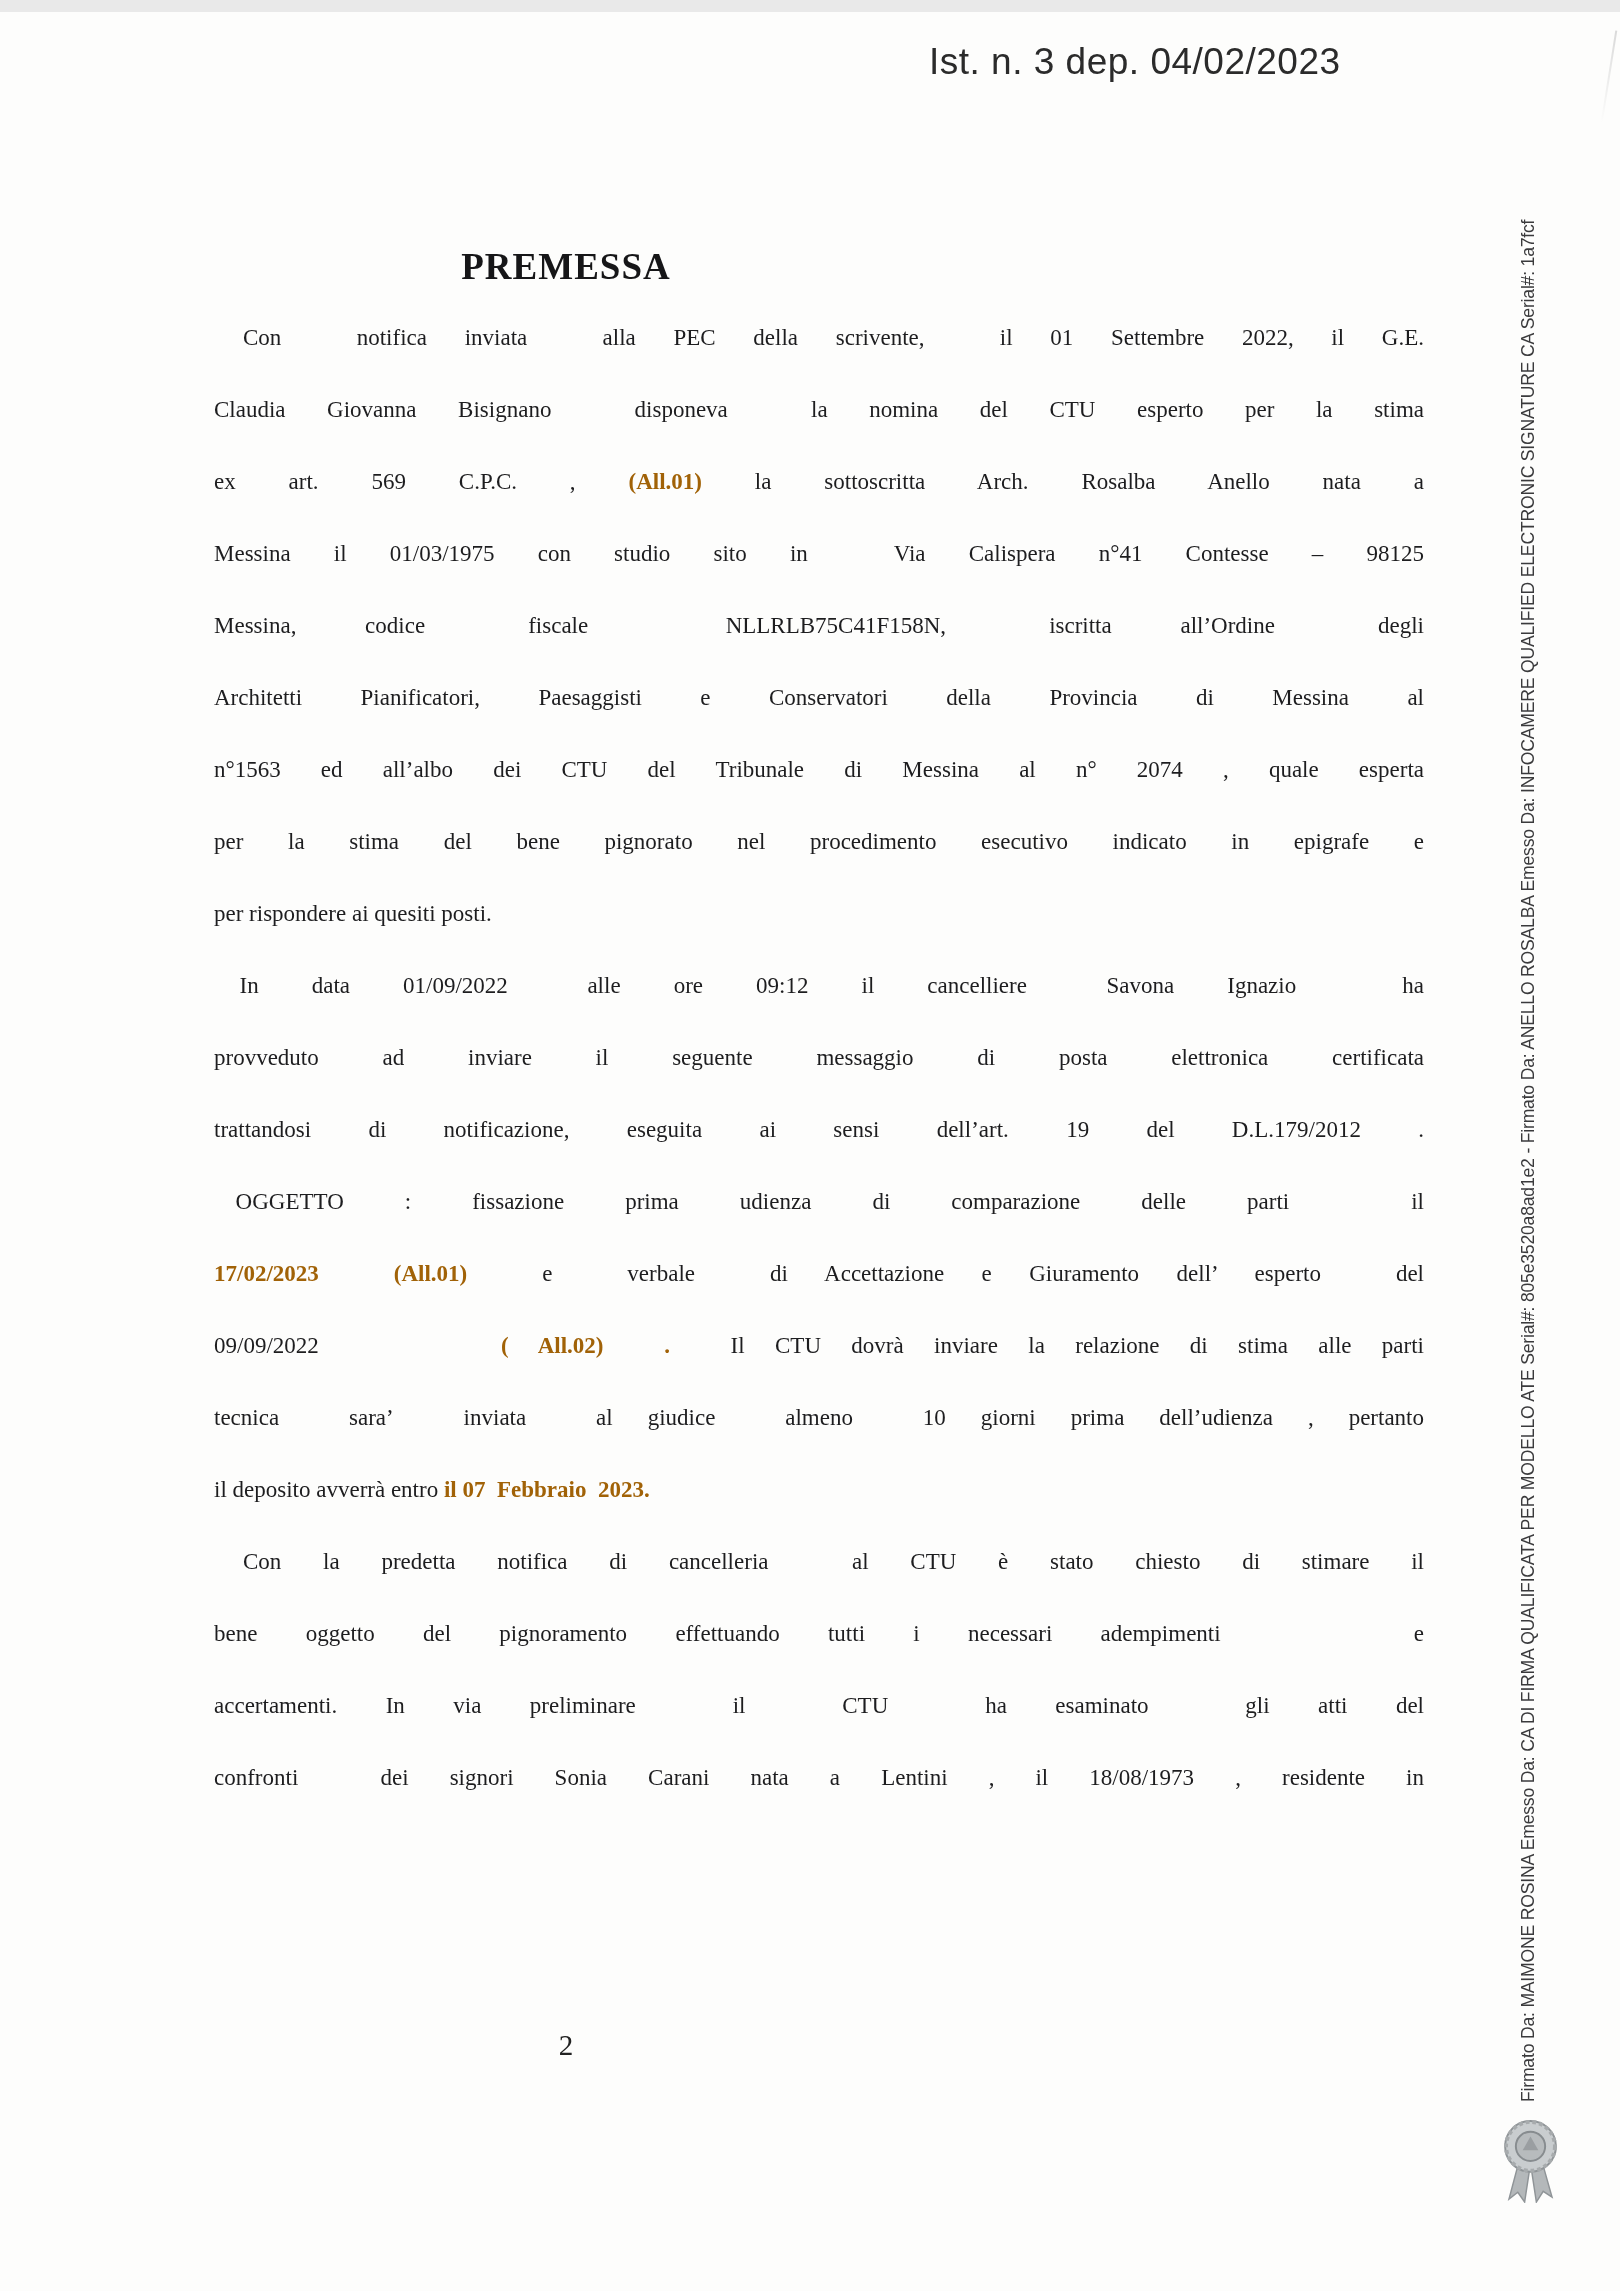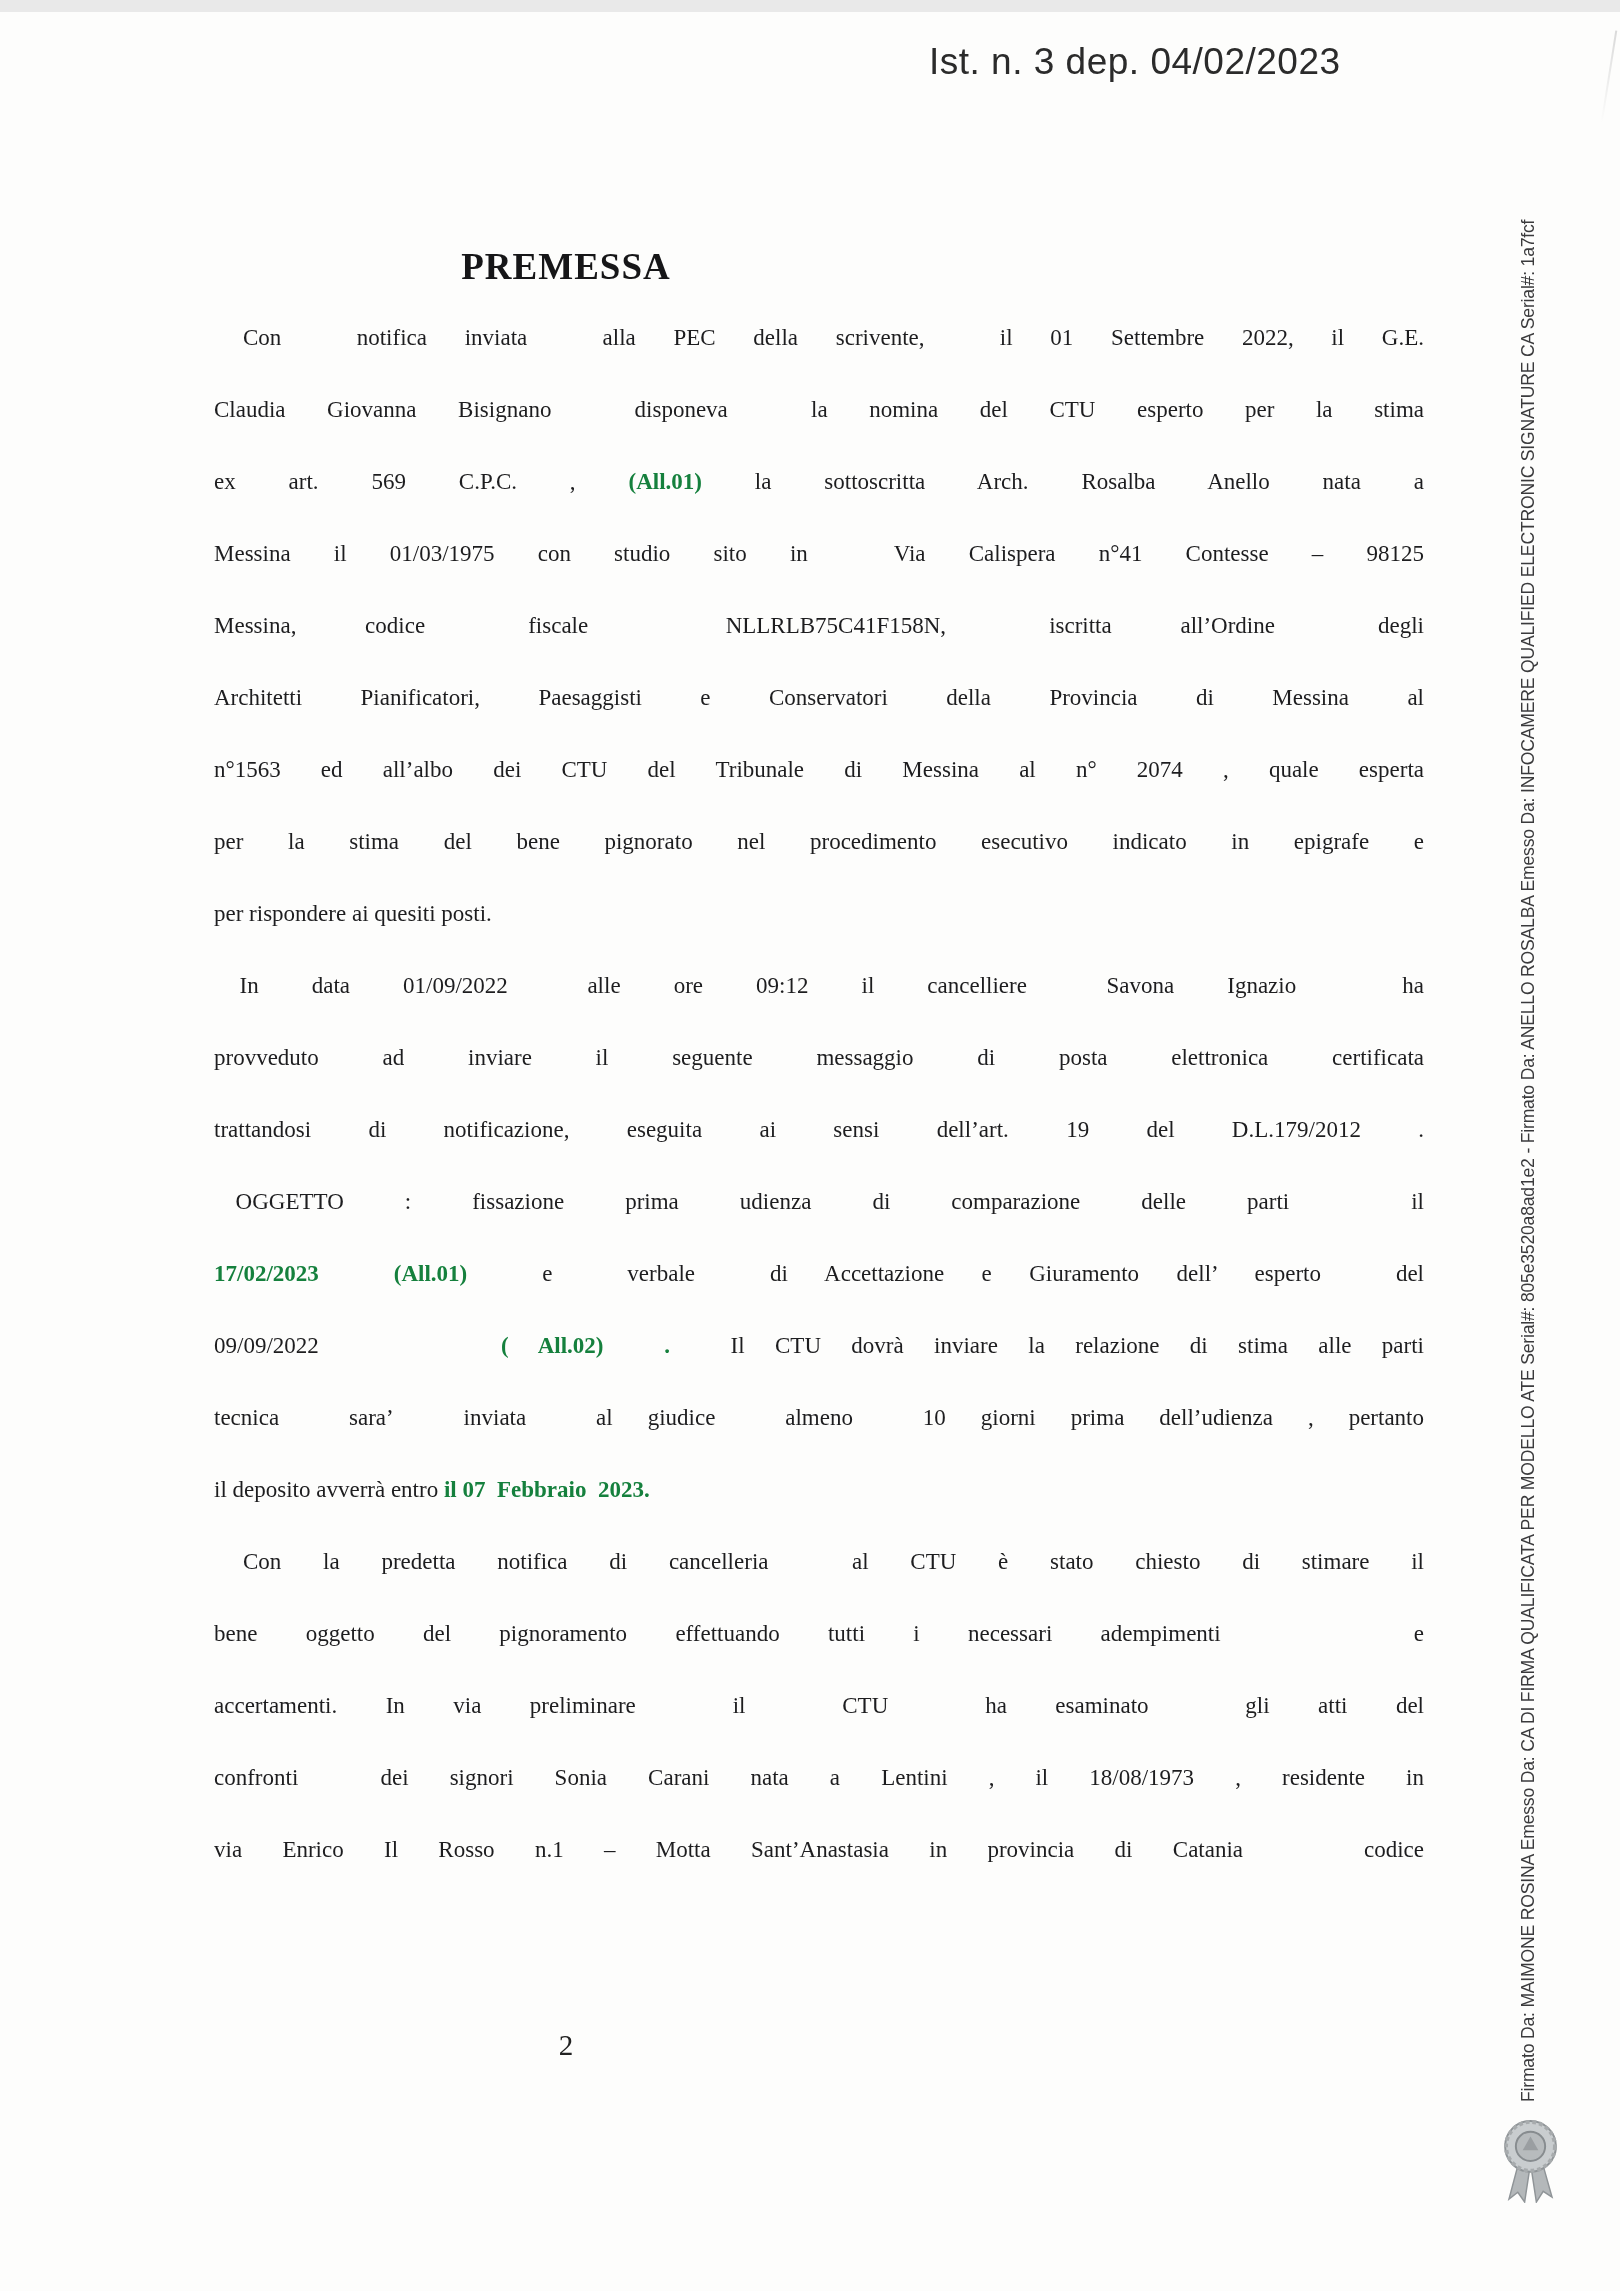--- a/index.html
+++ b/index.html
@@ -28,21 +28,21 @@
     position:absolute; left:214px; top:290px;
     width:1210px;
     font-size:23px;
   }
   .line {
     height:72px; line-height:72px;
     white-space:normal;
     color:#1d1d1f;
   }
   .line.just { text-align:justify; text-align-last:justify; }
-  .line .b { font-weight:bold; color:#15803d;font-family:Liberation Serif, serif; }
+  .line .b { font-weight:bold; color:#a16207;font-family:Liberation Serif, serif; }
   .page-number {
     position:absolute; left:566px; top:2017px;
     transform:translateX(-50%);
     font-size:29px; color:#222;
   }
   .signature-strip {
     position:absolute; left:1518px; top:2090px;
     transform:rotate(-90deg); transform-origin:0 0;
     font-family:"Liberation Sans", sans-serif;
     font-size:17.6px; letter-spacing:-0.2px;
@@ -85,21 +85,20 @@
       <div class="line just"><span>trattandosi di notificazione, eseguita ai sensi dell’art. 19 del D.L.179/2012 .</span></div>
       <div class="line just" style="padding-left: 21.6px;"><span>OGGETTO&nbsp; :&nbsp; fissazione&nbsp; prima&nbsp; udienza&nbsp; di&nbsp; comparazione&nbsp; delle&nbsp; parti&nbsp;&nbsp;&nbsp; il</span></div>
       <div class="line just"><span class="b">17/02/2023&nbsp; (All.01)</span><span>&nbsp; e&nbsp; verbale&nbsp; di Accettazione e Giuramento dell’ esperto&nbsp; del</span></div>
       <div class="line just"><span>09/09/2022&nbsp;&nbsp;&nbsp;&nbsp;&nbsp; </span><span class="b">( All.02)&nbsp; .</span><span>&nbsp; Il CTU dovrà inviare la relazione di stima alle parti</span></div>
       <div class="line just"><span>tecnica&nbsp; sara’&nbsp; inviata&nbsp; al giudice&nbsp; almeno&nbsp; 10 giorni prima dell’udienza , pertanto</span></div>
       <div class="line"><span>il deposito avverrà entro </span><span class="b">il 07&nbsp; Febbraio&nbsp; 2023.</span></div>
       <div class="line just" style="padding-left: 29px;"><span>Con la predetta notifica di cancelleria&nbsp; al CTU è stato chiesto di stimare il</span></div>
       <div class="line just"><span>bene oggetto del pignoramento effettuando tutti i necessari adempimenti&nbsp;&nbsp;&nbsp; e</span></div>
       <div class="line just"><span>accertamenti.&nbsp; In&nbsp; via&nbsp; preliminare&nbsp;&nbsp;&nbsp; il&nbsp;&nbsp;&nbsp; CTU&nbsp;&nbsp;&nbsp; ha&nbsp; esaminato&nbsp;&nbsp;&nbsp; gli&nbsp; atti&nbsp; del</span></div>
       <div class="line just"><span>confronti&nbsp; dei signori Sonia Carani nata a Lentini , il 18/08/1973 , residente in</span></div>
-      <div class="line just"><span>via Enrico Il Rosso n.1 – Motta Sant’Anastasia in provincia di Catania&nbsp;&nbsp; codice</span></div>
     </div>
 
   <div class="page-number">2</div>
 
   <div class="signature-strip">Firmato Da: MAIMONE ROSINA Emesso Da: CA DI FIRMA QUALIFICATA PER MODELLO ATE Serial#: 805e3520a8ad1e2 - Firmato Da: ANELLO ROSALBA Emesso Da: INFOCAMERE QUALIFIED ELECTRONIC SIGNATURE CA Serial#: 1a7fcf</div>
 
   <svg class="seal" viewBox="0 0 66 88">
     <polygon points="20,50 11,84 20,77 27,87 32,54" fill="#b4b8ba" stroke="#8f9497" stroke-width="1.5"></polygon>
     <polygon points="46,50 55,82 46,76 39,87 34,54" fill="#b4b8ba" stroke="#8f9497" stroke-width="1.5"></polygon>
     <circle cx="33" cy="30" r="26" fill="#c9cdcf" stroke="#8f9497" stroke-width="2"></circle>

